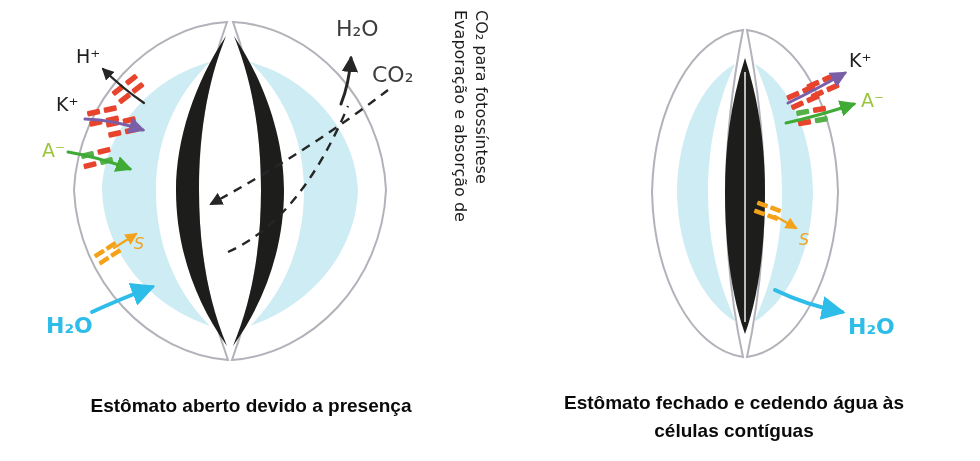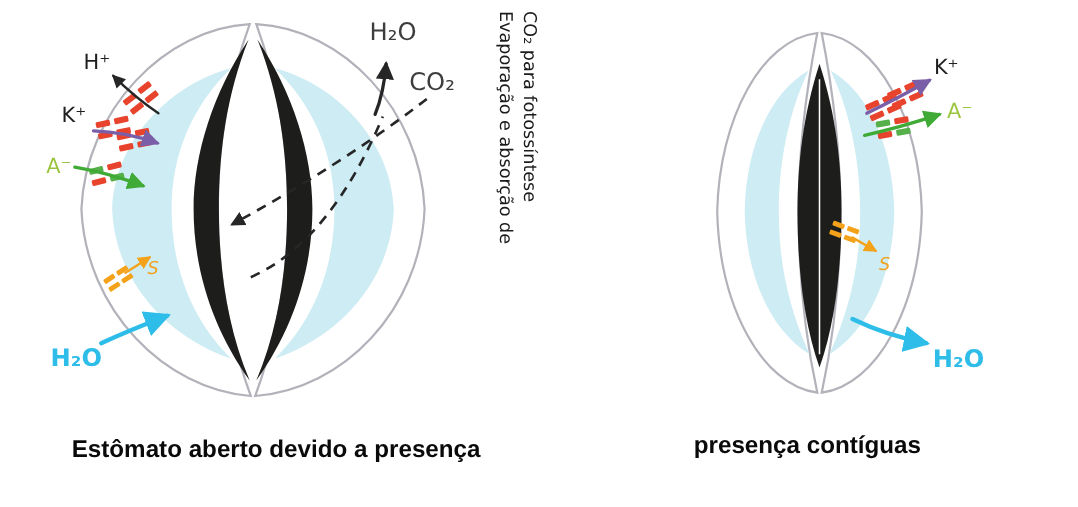--- a/index.html
+++ b/index.html
@@ -34,21 +34,21 @@
   text{font-family:"DejaVu Sans",sans-serif}
   .ion{font-size:19px;fill:#1f1f1f}
   .ion-green{fill:var(--label_green,#9bc53f)}
   .gas{font-size:22px;fill:var(--gas_label_gray,#3d3d3d)}
   .sugar{font-size:16px;font-style:italic;fill:var(--label_orange,#f0a11e)}
   .water{font-size:22px;font-weight:bold;fill:var(--water_cyan,#2ebde8)}
 
   .vnote{position:absolute;left:449px;top:10px;height:250px;writing-mode:vertical-lr;
          font-family:"DejaVu Sans",sans-serif;font-size:16px;color:#1b1b1b;line-height:1.35}
   .caption{position:absolute;text-align:center;font-family:"Liberation Sans",sans-serif;
-           font-weight:700;font-size:22px;color:#0a0a0a;line-height:1.45}
+           font-weight:700;font-size:19px;color:#0a0a0a;line-height:1.45}
   #cap-left{left:22px;top:392px;width:458px}
   #cap-right{left:508px;top:389px;width:452px}
 </style>
 </head>
 <body>
 
 <div class="stage">
 
   <svg width="980" height="390" viewBox="0 0 980 390">
     <defs>
@@ -152,16 +152,17 @@
 
   <div class="vnote">
     <div>Evaporação e absorção de</div>
     <div>CO₂ para fotossíntese</div>
   </div>
 
   <div class="caption" id="cap-left">
     <div>Estômato aberto devido a presença</div>
   </div>
   <div class="caption" id="cap-right">
-    <div>presença contíguas</div>
+    <div>Estômato fechado e cedendo água às</div>
+    <div>células contíguas</div>
   </div>
 
 </div>
 
 </body></html>

